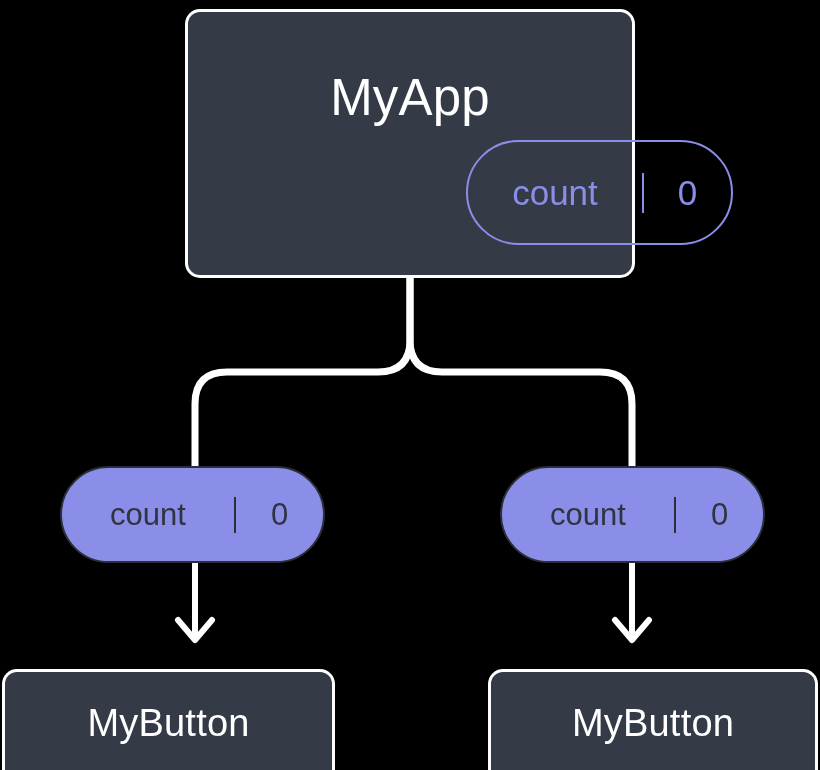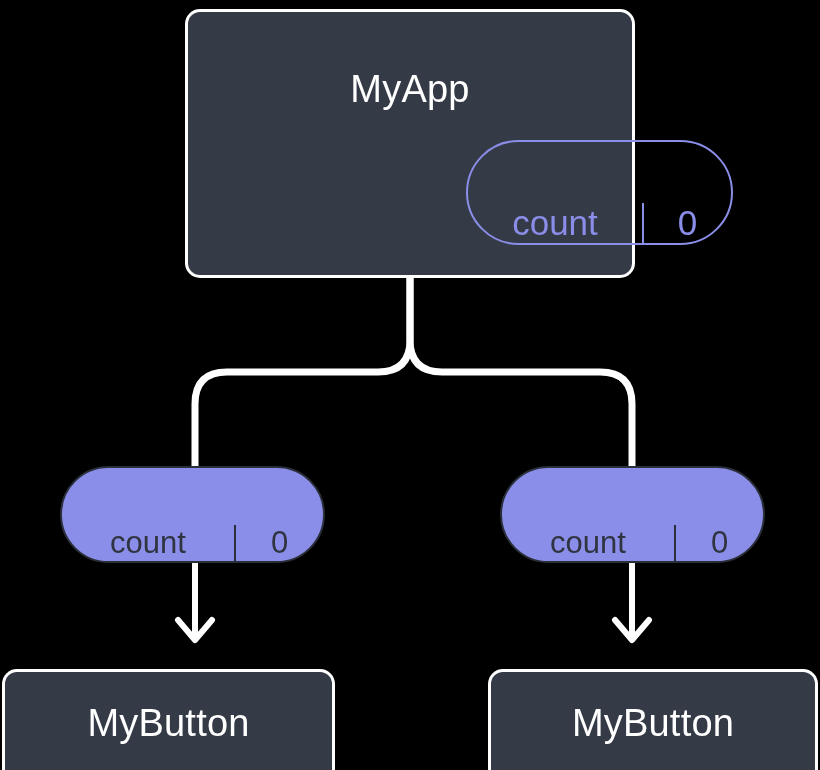--- a/index.html
+++ b/index.html
@@ -51,40 +51,40 @@
 
   
   #app-box {
     left: 188px;
     top: 12px;
     width: 444px;
     height: 263px;
   }
   #app-box .node-title {
     top: 56px;
-    font-size: 38px;
+    font-size: 51px;
   }
 
   
   .button-box {
     top: 672px;
     height: 118px;
   }
   #button-box-left  { left: 5px;   width: 327px; }
   #button-box-right { left: 491px; width: 324px; }
   .button-box .node-title {
     top: 30px;
     font-size: 38px;
   }
 
   
   .pill {
     position: absolute;
     display: flex;
-    align-items: flex-end;
+    align-items: center;
     box-sizing: border-box;
     overflow: hidden;
   }
   .pill .pill-key,
   .pill .pill-val {
     display: flex;
     align-items: center;
     justify-content: center;
     font-family: "Liberation Sans", sans-serif;
     font-weight: 400;

